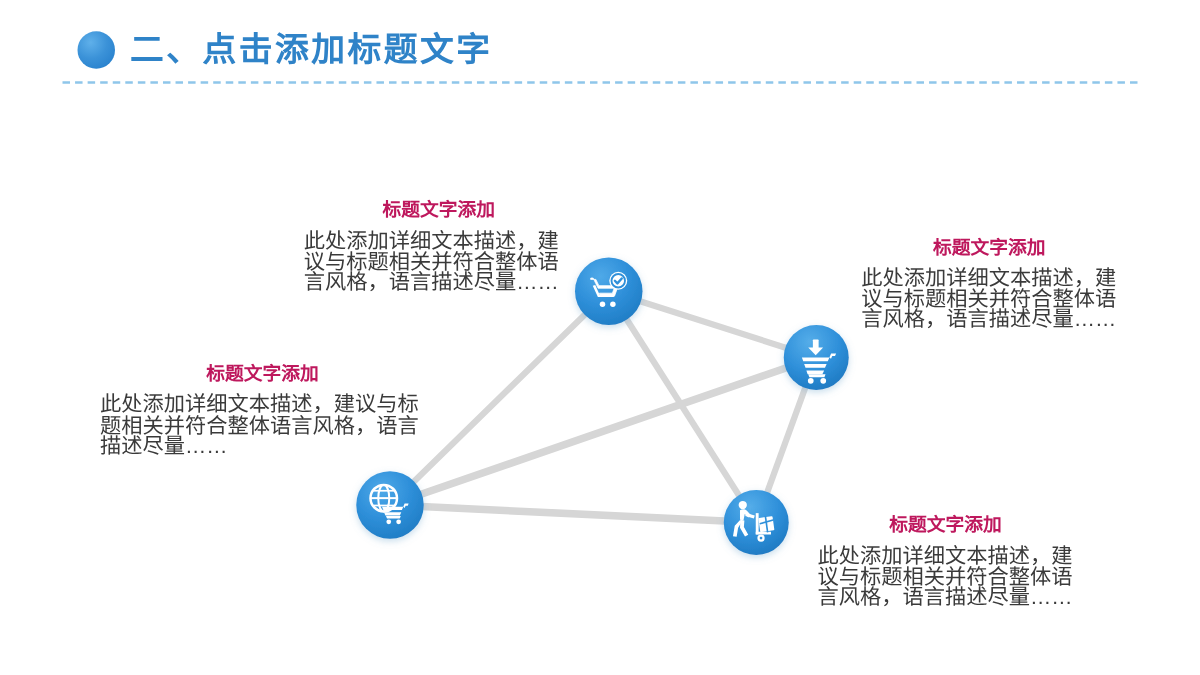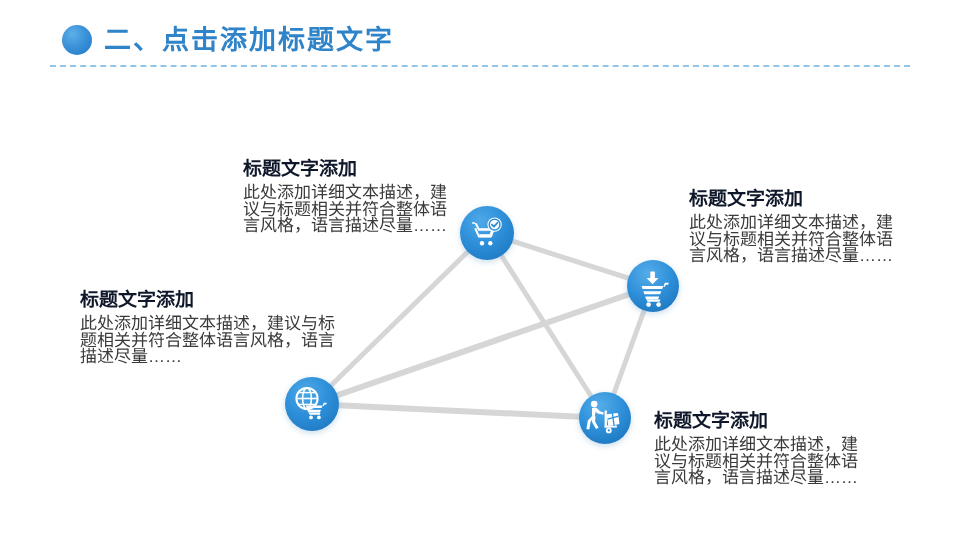--- a/index.html
+++ b/index.html
@@ -66,26 +66,27 @@
     top: 0;
     width: 960px;
     height: 540px;
   }
 
   
   .text-block {
     position: absolute;
   }
   .block-title {
-    font-size: 19px;
+    font-size: 15px;
     font-weight: bold;
-    color: #0f172a;
+    color: #be185d;
     line-height: 22px;
     margin: 0 0 5px 0;
     white-space: nowrap;
+    text-align: center;
   }
   .block-body {
     font-size: 17px;
     color: #3a3a3a;
     line-height: 16.5px;
     margin: 0;
   }
 
   #block-top-left   { left: 243px; top: 158px; width: 216px; }
   #block-top-right  { left: 689px; top: 188px; width: 205px; }

